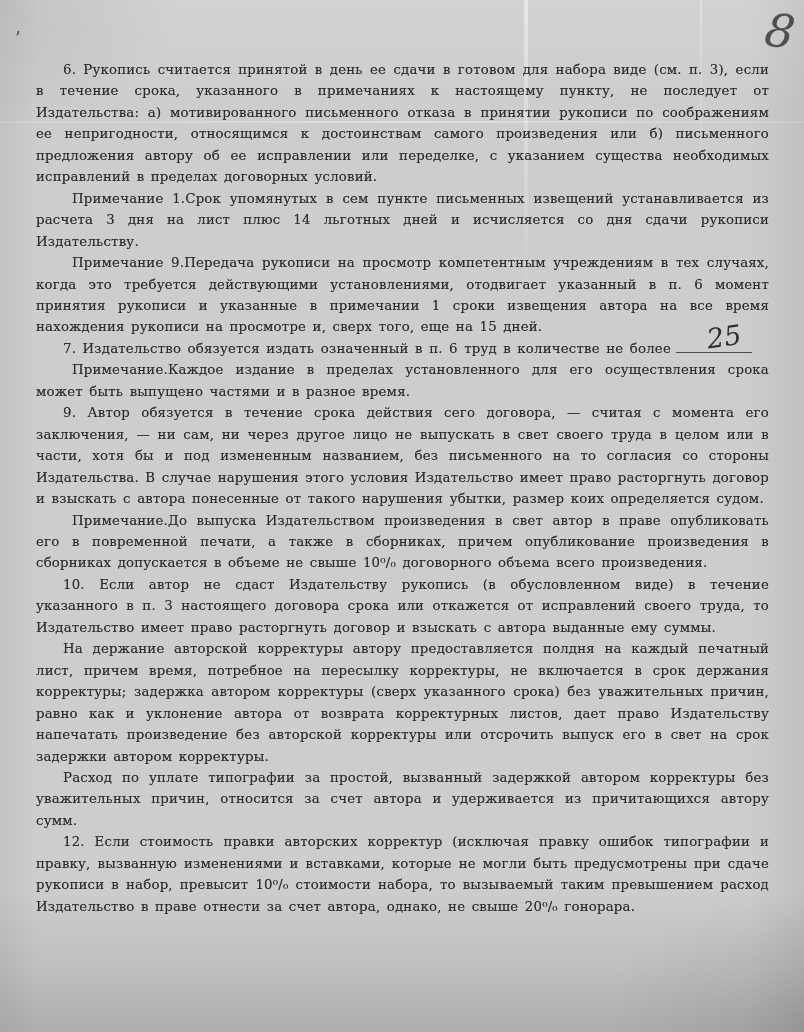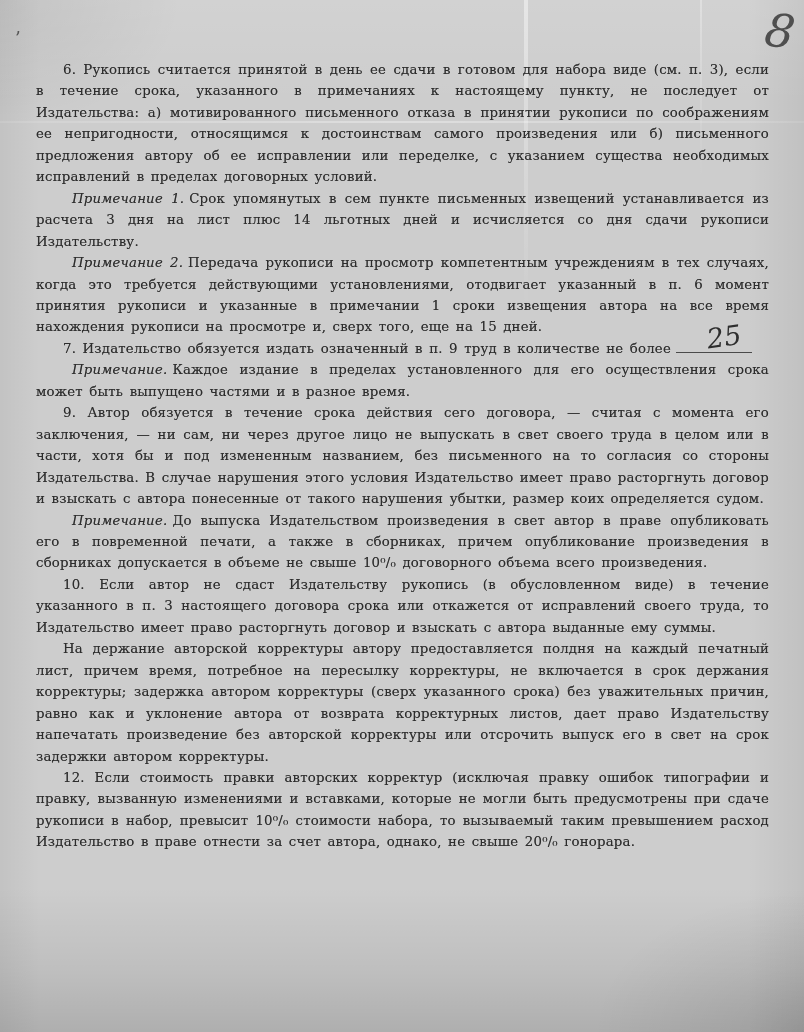--- a/index.html
+++ b/index.html
@@ -22,21 +22,21 @@
     background:linear-gradient(90deg, rgba(255,255,255,0.10), rgba(255,255,255,0.35), rgba(255,255,255,0.10)); }
   .text-block {
     position:absolute; left:36px; top:59px; width:733px;
     font-size:13.3px; line-height:21.45px; color:#2d2d2d;
     text-align:justify; word-spacing:2px; letter-spacing:0.2px;
     text-shadow:0 0 0.4px rgba(20,20,20,0.45);
   }
   .text-block p { margin:0; }
   .clause { text-indent:27px; }
   .note { margin-left:21px; text-indent:36px; }
-  .note .lead { font-style:italic; margin-right:5px; }
+  .note .lead { }
   .hw-page {
     position:absolute; top:4px; right:4px; width:40px; text-align:center;
     font-size:46px; font-style:italic; font-weight:400; color:#4f4f4f;
     transform:rotate(9deg); text-shadow:none;
   }
   .stray-mark { position:absolute; left:15px; top:28px; font-size:18px; color:#555; }
   .blank-line {
     display:inline-block; width:76px; border-bottom:1.6px solid #4a4a4a;
     position:relative; margin:0 5px; vertical-align:baseline; height:0.9em;
   }
@@ -57,33 +57,34 @@
 
   <div class="stray-mark">’</div>
   <div class="hw-page">8</div>
 
   <div class="text-block">
 
     <p class="clause"><span>6. Рукопись считается принятой в день ее сдачи в готовом для набора виде (см. п. 3), если в течение срока, указанного в примечаниях к настоящему пункту, не последует от Издательства: а) мотивированного письменного отказа в принятии рукописи по соображениям ее непригодности, относящимся к достоинствам самого произведения или б) письменного предложения автору об ее исправлении или переделке, с указанием существа необходимых исправлений в пределах договорных условий.</span></p>
 
     <p class="note"><span class="lead">Примечание 1.</span><span>Срок упомянутых в сем пункте письменных извещений устанавливается из расчета 3 дня на лист плюс 14 льготных дней и исчисляется со дня сдачи рукописи Издательству.</span></p>
 
-    <p class="note"><span class="lead">Примечание 2.</span><span>Передача рукописи на просмотр компетентным учреждениям в тех случаях, когда это требуется действующими установлениями, отодвигает указанный в п. 6 момент принятия рукописи и указанные в примечании 1 сроки извещения автора на все время нахождения рукописи на просмотре и, сверх того, еще на 15 дней.</span></p>
+    <p class="note"><span class="lead">Примечание 9.</span><span>Передача рукописи на просмотр компетентным учреждениям в тех случаях, когда это требуется действующими установлениями, отодвигает указанный в п. 6 момент принятия рукописи и указанные в примечании 1 сроки извещения автора на все время нахождения рукописи на просмотре и, сверх того, еще на 15 дней.</span></p>
 
-    <p class="clause"><span>7. Издательство обязуется издать означенный в п. 9 труд в количестве не более</span><span class="blank-line"><span class="hw-25">25</span></span></p>
+    <p class="clause"><span>7. Издательство обязуется издать означенный в п. 6 труд в количестве не более</span><span class="blank-line"><span class="hw-25">25</span></span></p>
 
     <p class="note"><span class="lead">Примечание.</span><span>Каждое издание в пределах установленного для его осуществления срока может быть выпущено частями и в разное время.</span></p>
 
 
     <p class="clause"><span>9. Автор обязуется в течение срока действия сего договора, — считая с момента его заключения, — ни сам, ни через другое лицо не выпускать в свет своего труда в целом или в части, хотя бы и под измененным названием, без письменного на то согласия со стороны Издательства. В случае нарушения этого условия Издательство имеет право расторгнуть договор и взыскать с автора понесенные от такого нарушения убытки, размер коих определяется судом.</span></p>
 
     <p class="note"><span class="lead">Примечание.</span><span>До выпуска Издательством произведения в свет автор в праве опубликовать его в повременной печати, а также в сборниках, причем опубликование произведения в сборниках допускается в объеме не свыше 10⁰/₀ договорного объема всего произведения.</span></p>
 
     <p class="clause"><span>10. Если автор не сдаст Издательству рукопись (в обусловленном виде) в течение указанного в п. 3 настоящего договора срока или откажется от исправлений своего труда, то Издательство имеет право расторгнуть договор и взыскать с автора выданные ему суммы.</span></p>
 
 
     <p class="clause"><span>На держание авторской корректуры автору предоставляется полдня на каждый печатный лист, причем время, потребное на пересылку корректуры, не включается в срок держания корректуры; задержка автором корректуры (сверх указанного срока) без уважительных причин, равно как и уклонение автора от возврата корректурных листов, дает право Издательству напечатать произведение без авторской корректуры или отсрочить выпуск его в свет на срок задержки автором корректуры.</span></p>
 
+    <p class="clause"><span>Расход по уплате типографии за простой, вызванный задержкой автором корректуры без уважительных причин, относится за счет автора и удерживается из причитающихся автору сумм.</span></p>
 
     <p class="clause"><span>12. Если стоимость правки авторских корректур (исключая правку ошибок типографии и правку, вызванную изменениями и вставками, которые не могли быть предусмотрены при сдаче рукописи в набор, превысит 10⁰/₀ стоимости набора, то вызываемый таким превышением расход Издательство в праве отнести за счет автора, однако, не свыше 20⁰/₀ гонорара.</span></p>
 
   </div>
 </div>
 
 </body></html>

